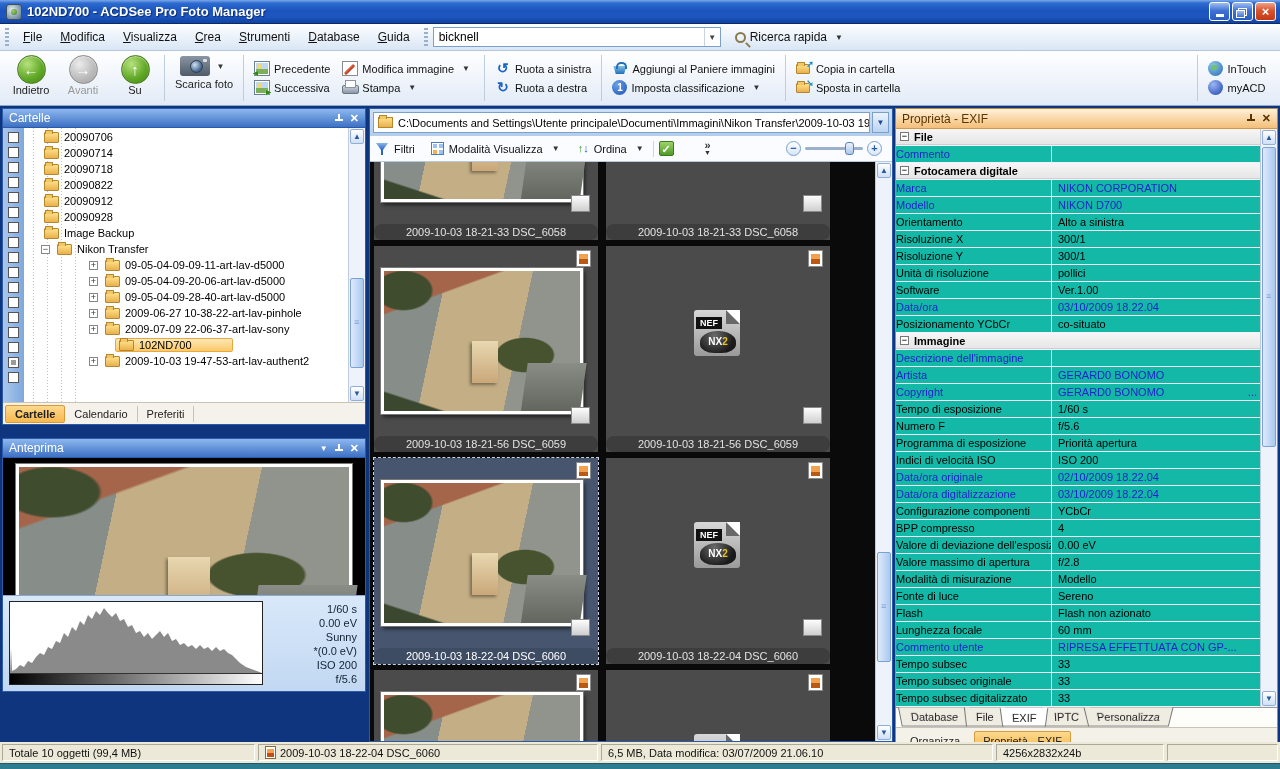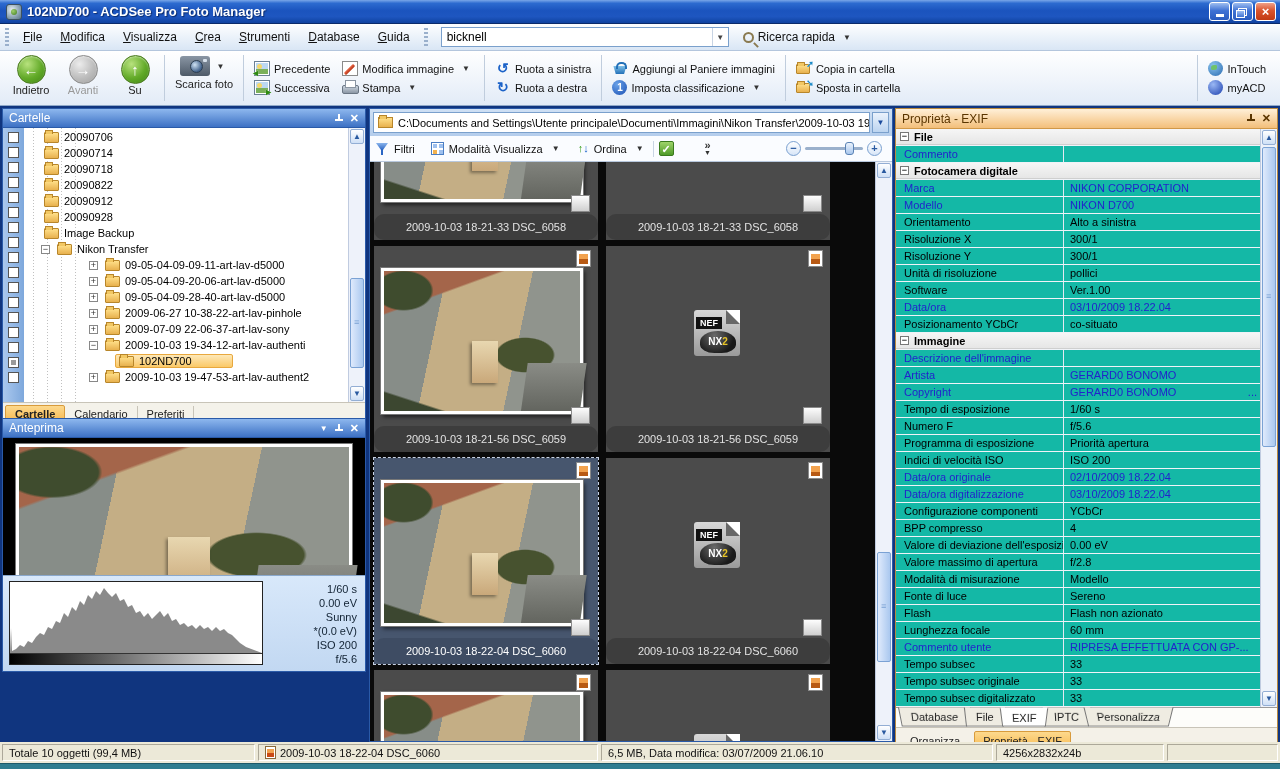--- a/index.html
+++ b/index.html
@@ -22,21 +22,21 @@
   .glyph-restore{width:9px;height:8px;border:1px solid #fff;position:relative;background:transparent;}
   .glyph-restore::before{content:"";position:absolute;left:-3px;bottom:-3px;width:7px;height:6px;border:1px solid #fff;background:linear-gradient(#9dbdf0,#3f72d4);}
   .glyph-x{font-size:13px;font-weight:bold;line-height:1;}
 
   
   .menubar{position:absolute;left:0;top:24px;right:0;height:27px;
     background:linear-gradient(#fdfeff,#d9e6f5);border-bottom:1px solid #b4c6dd;display:flex;align-items:center;}
   .grip{width:4px;height:18px;margin:0 5px;background:repeating-linear-gradient(to bottom,#9ab0cc 0 2px,transparent 2px 4px);}
   .menu-item{padding:3px 9px;font-size:12px;color:#111;cursor:default;}
   .menu-item::first-letter{text-decoration:underline;}
-  .searchcombo{display:flex;align-items:center;height:20px;width:288px;background:#fff;border:1px solid #7aa0cc;margin-left:8px;}
+  .searchcombo{display:flex;align-items:center;height:20px;width:288px;background:#fff;border:1px solid #7aa0cc;margin-left:0;}
   .searchcombo .val{flex:1;font-size:12px;padding:0 5px;color:#000;}
   .combo-arrow{width:16px;height:100%;border-left:1px solid #c8d4e4;display:flex;align-items:center;justify-content:center;font-size:8px;color:#444;}
   .magnifier{width:11px;height:11px;border:2px solid #8a7a50;border-radius:50%;position:relative;margin:0 4px 0 14px;}
   .magnifier::after{content:"";position:absolute;width:6px;height:2px;background:#8a7a50;transform:rotate(45deg);left:8px;top:10px;}
   .quick-search{font-size:12px;color:#111;padding-right:4px;}
   .dd{font-size:8px;color:#333;padding:0 4px;}
 
   
   .toolbar{position:absolute;left:0;top:51px;right:0;height:55px;
     background:linear-gradient(#ffffff,#e2ebf7);border-bottom:1px solid #8fa8c8;display:flex;align-items:stretch;}
@@ -114,21 +114,21 @@
   .tfold{width:15px;height:11px;background:linear-gradient(#ffe08a,#e8b14e);border:1px solid #b8862a;border-radius:1px;position:relative;margin-right:5px;flex:0 0 auto;}
   .tfold::before{content:"";position:absolute;left:0;top:-3px;width:6px;height:3px;background:#f2c864;border:1px solid #b8862a;border-bottom:none;}
   .selwrap{display:flex;align-items:center;padding:0 3px;border-radius:2px;}
   .trow[data-sel="true"] .selwrap{background:linear-gradient(#fde8b8,#fbc968);border:1px solid #e8a83e;padding:0 40px 0 3px;}
   .tree-sb{top:0;bottom:0;right:0;}
   .folder-tabs{position:absolute;left:0;bottom:0;right:0;height:22px;background:#f4f2ea;border-top:1px solid #c8c4b8;display:flex;align-items:center;padding-left:2px;}
   .ftab{font-size:11px;padding:2px 9px;color:#222;border-right:1px solid #c8c4b8;}
   .ftab[data-active="true"]{background:linear-gradient(#fdd98d,#f7b84f);border:1px solid #d89b3c;border-radius:2px;font-weight:bold;}
 
   
-  #preview{position:absolute;left:2px;top:418px;width:364px;height:254px;background:#14532d;border:1px solid #2a5aa8;}
+  #preview{position:absolute;left:2px;top:438px;width:364px;height:254px;background:#14532d;border:1px solid #2a5aa8;}
   .pv-body{position:absolute;left:0;top:19px;right:0;height:197px;background:#000;display:flex;align-items:center;justify-content:center;}
   .photo{position:relative;background:
       radial-gradient(ellipse at 72% 60%, #47522f 0 14%, rgba(0,0,0,0) 15%),
       radial-gradient(ellipse at 10% 14%, #3f4c2e 0 11%, rgba(0,0,0,0) 12%),
       linear-gradient(340deg, rgba(0,0,0,0) 79%, #a4654a 80%),
       linear-gradient(18deg, #3c4730 0 9%, rgba(0,0,0,0) 10%),
       linear-gradient(102deg,#878d88 0 28%, #c4ae85 28% 66%, #90948d 66%);
     border:3px solid #fff;outline:1px solid #777;box-shadow:2px 3px 4px #00000090;}
   .photo::before{content:"";position:absolute;right:0;bottom:0;width:30%;height:34%;background:linear-gradient(#8a8c86,#63655f);transform:skewX(-8deg);transform-origin:bottom right;}
   .photo::after{content:"";position:absolute;left:45%;top:50%;width:13%;height:30%;background:linear-gradient(#e8d7b0,#c9a87a);box-shadow:-2px 2px 3px #00000060;}
@@ -164,21 +164,21 @@
   .chev2 .a{font-size:11px;font-weight:bold;}
   .chev2 .b{font-size:7px;}
   .zoomer{display:flex;align-items:center;gap:4px;margin-left:70px;margin-right:4px;}
   .zbtn{width:15px;height:15px;border-radius:50%;border:1px solid #7aa0d0;background:linear-gradient(#fff,#d8e6f8);color:#2a5aa0;font-size:11px;font-weight:bold;text-align:center;line-height:13px;}
   .ztrack{width:58px;height:3px;background:#9ab0cc;border-radius:2px;position:relative;}
   .zthumb{position:absolute;left:40px;top:-5px;width:9px;height:13px;border-radius:3px;border:1px solid #5a82b4;background:linear-gradient(#eaf2fc,#aac8ee);}
   .thumbs{position:absolute;left:0;top:53px;right:17px;bottom:0;overflow:hidden;background:#0a0a0a;}
   .tiles{display:grid;grid-template-columns:224px 224px;column-gap:8px;row-gap:6px;margin:-128px 0 0 4px;}
   .tile{width:224px;height:206px;background:#4b4b4b;position:relative;}
   .tile[data-sel="true"]{background:#47566e;outline:1px dashed #c8d2e4;}
-  .tile-label{position:absolute;left:0;bottom:0;right:0;height:26px;background:#3d3d3d;color:#e2e2e2;font-size:11px;display:flex;align-items:center;justify-content:center;border-radius:10px;}
+  .tile-label{position:absolute;left:0;bottom:0;right:0;height:16px;background:#3d3d3d;color:#e2e2e2;font-size:11px;display:flex;align-items:center;justify-content:center;border-radius:10px;}
   .tile[data-sel="true"] .tile-label{background:#3e4c63;color:#fff;}
   .tile .photo{position:absolute;left:7px;top:22px;width:202px;height:146px;display:none;}
   .tile[data-kind="jpg"] .photo{display:block;}
   .nefbig{display:none;position:absolute;left:88px;top:64px;width:46px;height:46px;background:linear-gradient(#d8d8d8,#9a9a9a);border-radius:3px;}
   .nefbig::before{content:"";position:absolute;right:0;top:0;border:7px solid #fff;border-left-color:#686868;border-bottom-color:#686868;}
   .nefbig .neftag{position:absolute;left:2px;top:7px;background:#111;color:#fff;font-size:9px;font-weight:bold;padding:1px 4px;}
   .nefbig .nx2{position:absolute;left:6px;bottom:3px;width:36px;height:22px;border-radius:50% 50% 40% 40%;background:radial-gradient(circle at 40% 20%,#6a6a6a,#1a1a1a 70%);color:#fff;font-size:10px;font-weight:bold;text-align:center;line-height:22px;}
   .nefbig .nx2 b{color:#e8c428;}
   .tile[data-kind="nef"] .nefbig{display:block;}
   .ftype{position:absolute;right:7px;top:4px;width:15px;height:17px;background:#fff;border:1px solid #8a8a8a;}
@@ -197,21 +197,21 @@
   
   #exif{position:absolute;left:895px;top:108px;width:383px;height:634px;background:#14b8a6;border:1px solid #b88a40;}
   .exif-title{height:20px;background:linear-gradient(#fff0d8,#f3bf7a);color:#5a3500;font-size:12px;display:flex;align-items:center;padding:0 6px;border-bottom:1px solid #d09848;}
   .exif-title .pin::before,.exif-title .pin::after{background:#5a3500;}
   .exif-table{position:absolute;left:0;top:20px;right:16px;height:578px;overflow:hidden;}
   .exrow{height:17px;display:flex;align-items:center;font-size:11px;border-bottom:1px solid #f0f3f8;}
   .exrow .ex-sect{display:flex;align-items:center;gap:5px;background:linear-gradient(#f6f6f6,#e6e6e6);width:100%;height:100%;padding-left:4px;font-weight:bold;color:#000;border-bottom:1px solid #cfcfcf;}
   .minusbox{width:9px;height:9px;border:1px solid #777;background:#fff;font-size:9px;line-height:7px;text-align:center;color:#333;}
   .minusbox::after{content:"−";}
   .ex-cells{display:flex;width:100%;height:100%;align-items:center;}
-  .ex-label{width:168px;padding-left:8px;border-right:1px solid #e4e9f2;height:100%;display:flex;align-items:center;color:#000;white-space:nowrap;overflow:hidden;}
+  .ex-label{width:156px;padding-left:0;border-right:1px solid #e4e9f2;height:100%;display:flex;align-items:center;color:#000;white-space:nowrap;overflow:hidden;}
   .ex-value{flex:1;padding-left:6px;color:#000;white-space:nowrap;overflow:hidden;}
   .exrow[data-blue="true"] .ex-label,.exrow[data-blue="true"] .ex-value{color:#2222cc;}
   .exrow[data-dots="true"] .ex-value::after{content:"...";float:right;margin-right:4px;}
   .exrow:not([data-t="s"]) .ex-sect{display:none;}
   .exif-sb{top:20px;right:0;height:578px;}
   .exif-tabs{position:absolute;left:0;right:0;top:598px;height:20px;background:#fdfdfa;border-top:1px solid #9a9a9a;display:flex;align-items:stretch;padding-left:4px;}
   .xtab{font-size:11px;color:#222;padding:3px 10px;border:1px solid #777;border-top:none;background:#efece2;transform:perspective(6px) rotateX(-2deg);margin-right:-4px;}
   .xtab[data-active="true"]{background:#fff;z-index:2;border-top:1px solid #fff;}
   .exif-bottom{position:absolute;left:0;right:0;top:618px;height:26px;background:#f4f1e8;border-top:1px solid #c8c4b8;display:flex;align-items:center;padding-left:6px;gap:6px;}
   .btab{font-size:11px;padding:3px 8px;color:#222;}
@@ -481,27 +481,20 @@
             <span class="selwrap">
               <span class="tfold"></span>
               <span>2009-06-27 10-38-22-art-lav-pinhole</span>
             </span>
           </div>
           <div class="trow" data-level="1" data-expand="plus">
             <span class="exp"></span>
             <span class="selwrap">
               <span class="tfold"></span>
               <span>2009-07-09 22-06-37-art-lav-sony</span>
-            </span>
-          </div>
-          <div class="trow" data-level="1" data-expand="minus">
-            <span class="exp"></span>
-            <span class="selwrap">
-              <span class="tfold"></span>
-              <span>2009-10-03 19-34-12-art-lav-authenti</span>
             </span>
           </div>
           <div class="trow" data-level="2" data-expand="none" data-sel="true">
 
             <span class="selwrap">
               <span class="tfold"></span>
               <span>102ND700</span>
             </span>
           </div>
           <div class="trow" data-level="1" data-expand="plus">

